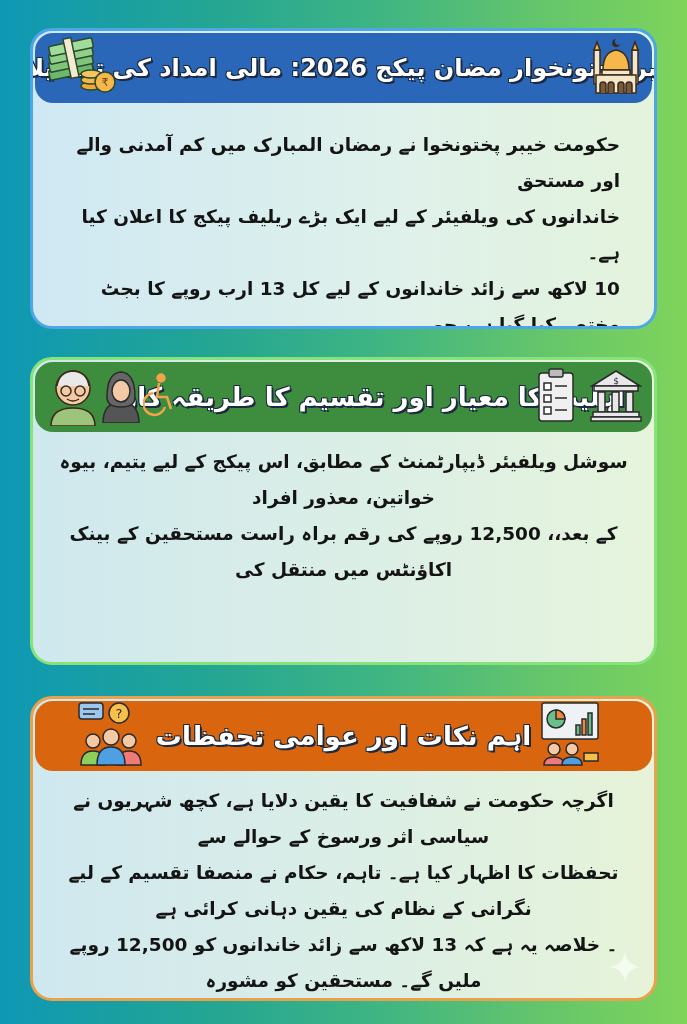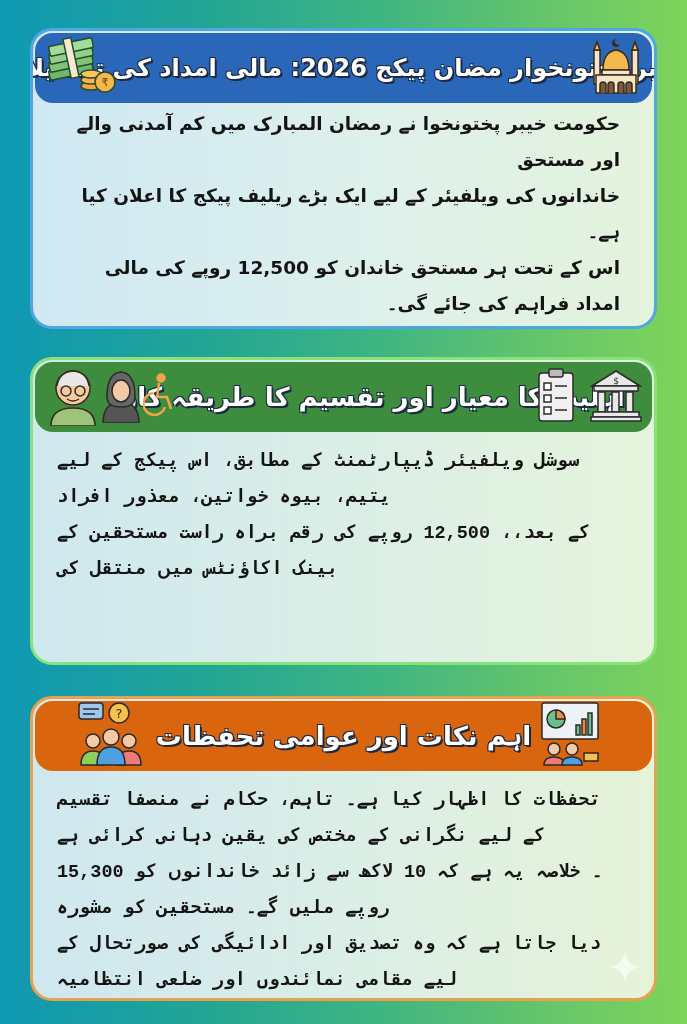--- a/index.html
+++ b/index.html
@@ -25,23 +25,23 @@
   .banner-orange { background: #d9660f; }
   .banner-title {
     direction: rtl; color: #fff; font-family: "DejaVu Sans", sans-serif; font-weight: bold;
     font-size: 27px; text-shadow: 2px 2px 0 #1b2a40, -1px -1px 0 #1b2a40, 1px -1px 0 #1b2a40, -1px 1px 0 #1b2a40;
     white-space: nowrap;
   }
   .icon { position: absolute; top: 50%; transform: translateY(-50%); }
   .body-text {
     direction: rtl; text-align: right; color: #141414;
     font-family: "DejaVu Sans", sans-serif; font-size: 18.5px; line-height: 36px;
-    padding: 3px 34px 0 22px; font-weight: bold;
-  }
-  .card-2 .body-text, .card-3 .body-text { text-align: left; padding: 12px 24px 0 24px; font-family: Liberation Mono, monospace; }
+    padding: 24px 34px 0 22px; font-weight: bold;
+  }
+  .card-2 .body-text, .card-3 .body-text { text-align: center; padding: 12px 24px 0 24px; }
   .sparkle { position: absolute; right: 14px; bottom: 12px; }
 </style>
 </head>
 <body>
 
 <div class="card card-1">
   <div class="banner banner-blue">
     <span class="icon" style="left:10px;">
       <svg width="72" height="60" viewBox="0 0 72 60">
         <g stroke="#2b4a2b" stroke-width="1.5">
@@ -71,21 +71,20 @@
           <rect x="6" y="39" width="40" height="18" fill="#f4e6c8"></rect>
           <path d="M10 57 v-8 a3 3 0 0 1 6 0 v8 M18 57 v-8 a3 3 0 0 1 6 0 v8 M28 57 v-8 a3 3 0 0 1 6 0 v8 M36 57 v-8 a3 3 0 0 1 6 0 v8" fill="#7a5a3a"></path>
         </g>
         <path d="M26 3 a4 4 0 1 0 4 5 a3 3 0 1 1 -4 -5" fill="#3a2a1a"></path>
       </svg>
     </span>
   </div>
   <div class="body-text">
     <div>حکومت خیبر پختونخوا نے رمضان المبارک میں کم آمدنی والے اور مستحق</div>
     <div>خاندانوں کی ویلفیئر کے لیے ایک بڑے ریلیف پیکج کا اعلان کیا ہے۔</div>
-    <div>اس کے تحت ہر مستحق خاندان کو 12,500 روپے کی مالی امداد فراہم کی جائے گی۔</div>
     <div>10 لاکھ سے زائد خاندانوں کے لیے کل 13 ارب روپے کا بجٹ مختص کیا گیا ہے، جو</div>
 
   </div>
 </div>
 
 <div class="card card-2">
   <div class="banner banner-green">
     <span class="icon" style="left:10px;">
       <svg width="56" height="62" viewBox="0 0 56 62">
         <g stroke="#3a2a1a" stroke-width="1.5">
@@ -182,22 +181,23 @@
           <circle cx="14" cy="48" r="6" fill="#f3c9a6"></circle>
           <circle cx="32" cy="48" r="6" fill="#f3c9a6"></circle>
           <path d="M4 64 Q4 56 14 56 Q24 56 24 64 Z" fill="#f07a7a"></path>
           <path d="M22 64 Q22 56 32 56 Q42 56 42 64 Z" fill="#4f9fe3"></path>
           <rect x="44" y="52" width="14" height="8" fill="#f6c04a"></rect>
         </g>
       </svg>
     </span>
   </div>
   <div class="body-text">
-    <div>تحفظات کا اظہار کیا ہے۔ تاہم، حکام نے منصفا تقسیم کے لیے نگرانی کے مختص کی یقین دہانی کرائی ہے</div>
-    <div>۔ خلاصہ یہ ہے کہ 10 لاکھ سے زائد خاندانوں کو 15,300 روپے ملیں گے۔ مستحقین کو مشورہ</div>
+    <div>اگرچہ حکومت نے شفافیت کا یقین دلایا ہے، کچھ شہریوں نے سیاسی اثر ورسوخ کے حوالے سے</div>
+    <div>تحفظات کا اظہار کیا ہے۔ تاہم، حکام نے منصفا تقسیم کے لیے نگرانی کے نظام کی یقین دہانی کرائی ہے</div>
+    <div>۔ خلاصہ یہ ہے کہ 13 لاکھ سے زائد خاندانوں کو 12,500 روپے ملیں گے۔ مستحقین کو مشورہ</div>
     <div>دیا جاتا ہے کہ وہ تصدیق اور ادائیگی کی صورتحال کے لیے مقامی نمائندوں اور ضلعی انتظامیہ</div>
 
   </div>
   <span class="sparkle">
     <svg width="30" height="30" viewBox="0 0 30 30">
         <path d="M15 0 Q17 13 30 15 Q17 17 15 30 Q13 17 0 15 Q13 13 15 0 Z" fill="#f4fbf0"></path>
       </svg>
   </span>
 </div>
 

